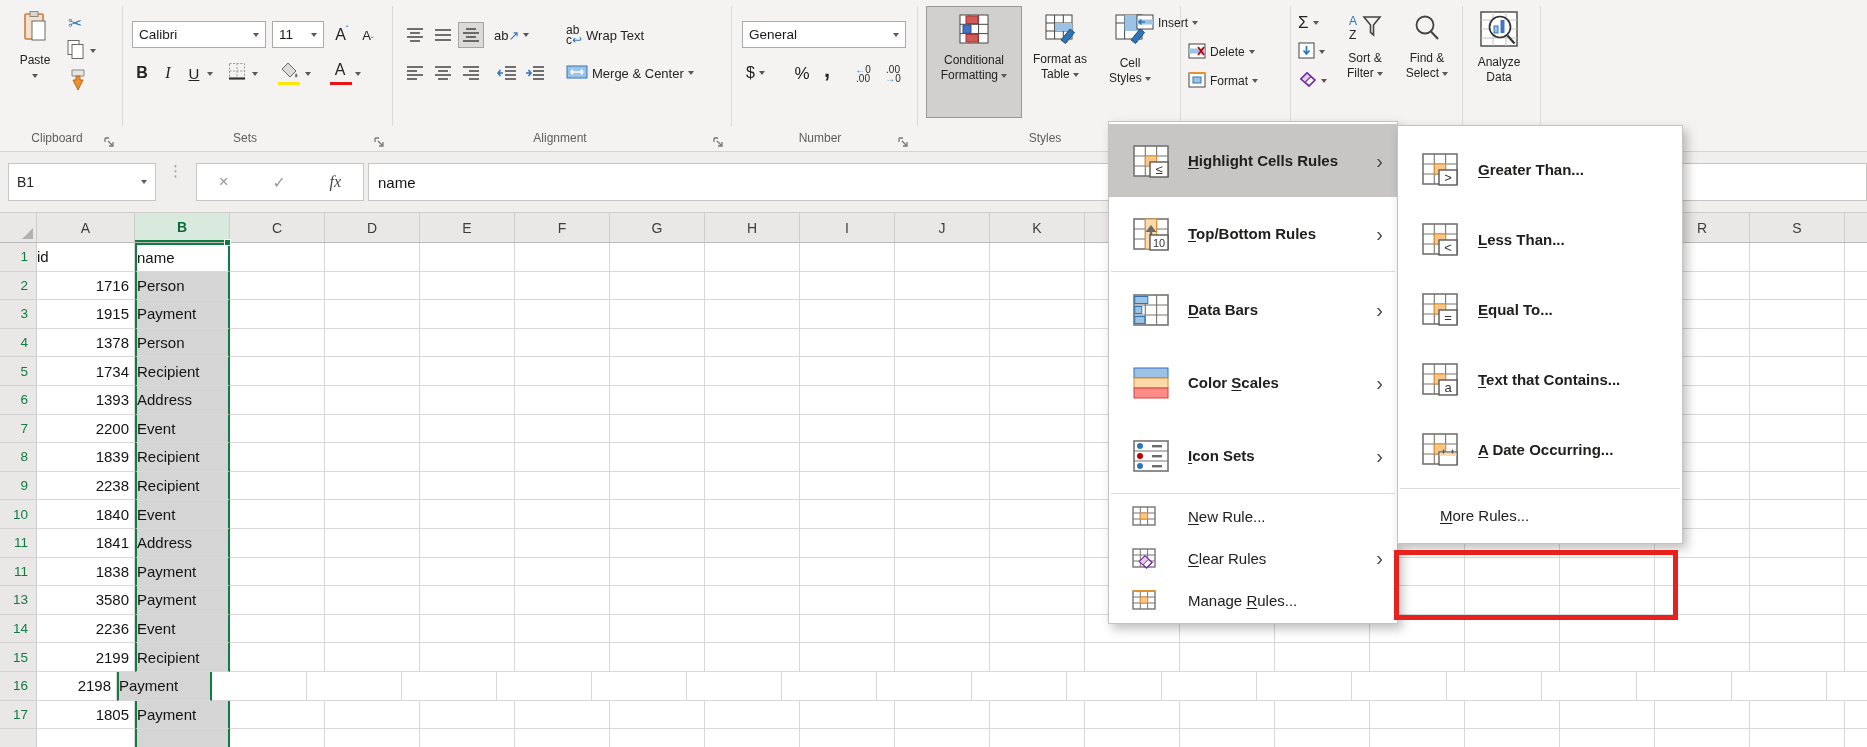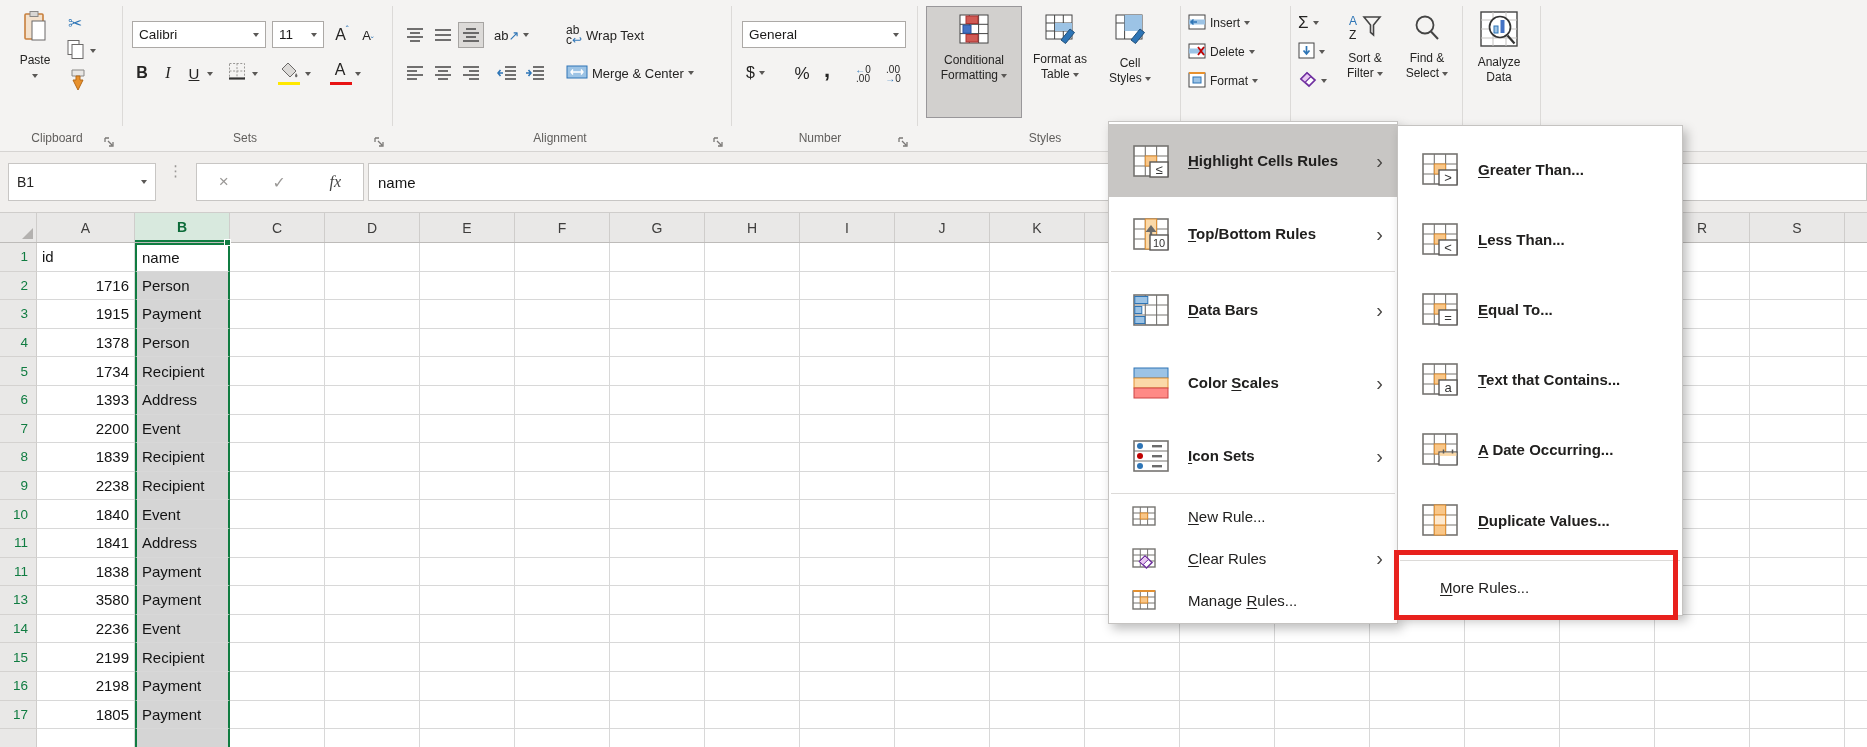--- a/index.html
+++ b/index.html
@@ -35,21 +35,21 @@
   .ch{height:100%;border-right:1px solid #cfcdcb;display:flex;align-items:center;justify-content:center;
       font-size:14px;color:#3f3e3d;flex:0 0 auto;}
   .ch.sel{background:#d8e9de;color:#0c6b39;font-weight:600;border-bottom:2px solid #107c41;}
   .gridrows{position:absolute;left:0;top:243px;width:1867px;height:504px;overflow:hidden;}
   .grow{display:flex;height:28.6px;}
   .rh{width:37px;flex:0 0 auto;background:#e9e8e7;border-right:1px solid #cfcdcb;border-bottom:1px solid #d4d2d0;
       font-size:13.5px;color:#107c41;display:flex;align-items:center;justify-content:flex-end;padding-right:8px;}
   .cell{flex:0 0 auto;border-right:1px solid #d8d8d8;border-bottom:1px solid #d8d8d8;background:#fff;
         font-size:15px;color:#141414;display:flex;align-items:center;overflow:hidden;white-space:nowrap;}
   .cell.num{justify-content:flex-end;padding-right:5px;}
-  .cell.txt{justify-content:flex-start;padding-left:5px;}
+  .cell.txt{justify-content:flex-start;}
   .cell.bsel{background:#d5d5d5;border-left:2px solid #107c41;border-right:2px solid #107c41;}
   .cell.bactive{background:#fff;border-left:2px solid #107c41;border-right:2px solid #107c41;border-top:2px solid #107c41;}
   .fillhandle{position:absolute;left:224px;top:239px;width:7px;height:7px;background:#107c41;border:1px solid #fff;z-index:5;}
   
   .menu{position:absolute;background:#fff;border:1px solid #c5c3c1;box-shadow:4px 5px 10px rgba(0,0,0,.25);z-index:25;}
   .mainmenu{left:1108px;top:121px;width:290px;padding:2px 0;}
   .submenu{left:1397px;top:125px;width:286px;padding:8px 0 6px 0;z-index:30;}
   .mitem{position:relative;display:flex;align-items:center;cursor:default;}
   .mitem .micon{position:absolute;left:22px;display:flex;align-items:center;}
   .mitem .mlabel{margin-left:79px;font-size:15px;font-weight:700;color:#21201f;}
@@ -280,21 +280,21 @@
             <path d="M2 11h26M10.6 3v24" stroke="#444" fill="none"></path>
             <rect x="10.6" y="3" width="17.4" height="16" fill="#9cc3e5"></rect>
             <path d="M17 28l9-11 4.5 3.5-9 11z" fill="#2e75b6" stroke="#1f4e79"></path>
           </svg>
       </span>
       <span class="lbl" style="margin-top:9px;"><span>Cell</span><br><span>Styles</span> <span class="tri"></span></span>
     </div>
     <div class="glabel" style="left:1000px;width:90px;">Styles</div>
     <div class="gsep" style="left:1180px;"></div>
 
-    <div class="smallbtn" style="left:1188px;top:12px;">
+    <div class="smallbtn" style="left:1136px;top:12px;">
       <span><svg width="18" height="16" viewBox="0 0 18 16">
             <rect x="1" y="1" width="16" height="14" fill="#fff" stroke="#444"></rect>
             <rect x="1" y="5.5" width="16" height="5" fill="#9cc3e5"></rect>
             <path d="M9 8H3M5.5 5.5L3 8l2.5 2.5" stroke="#2e75b6" stroke-width="1.5" fill="none"></path>
           </svg></span>
       <span>Insert</span>
       <span class="tri"></span>
     </div>
     <div class="smallbtn" style="left:1188px;top:41px;">
       <span><svg width="18" height="16" viewBox="0 0 18 16">
@@ -754,21 +754,21 @@
         <div class="cell" style="width: 95px;"></div>
         <div class="cell" style="width: 95px;"></div>
         <div class="cell" style="width: 95px;"></div>
         <div class="cell" style="width: 95px;"></div>
         <div class="cell" style="width: 95px;"></div>
         <div class="cell" style="width: 95px;"></div>
         <div class="cell" style="width: 95px;"></div>
       </div>
       <div class="grow">
         <div class="rh">16</div>
-        <div class="cell num" style="width: 98px;">2198</div>
+        <div class="cell num" style="width: 80px;">2198</div>
         <div class="cell txt bsel" style="width: 95px;">Payment</div>
         <div class="cell" style="width: 95px;"></div>
         <div class="cell" style="width: 95px;"></div>
         <div class="cell" style="width: 95px;"></div>
         <div class="cell" style="width: 95px;"></div>
         <div class="cell" style="width: 95px;"></div>
         <div class="cell" style="width: 95px;"></div>
         <div class="cell" style="width: 95px;"></div>
         <div class="cell" style="width: 95px;"></div>
         <div class="cell" style="width: 95px;"></div>
@@ -993,30 +993,18 @@
             <rect x="3" y="5" width="34" height="30" fill="#fff" stroke="#767471" stroke-width="1.6"></rect>
             <path d="M3 15h34M3 25h34M14.3 5v30M25.6 5v30" stroke="#767471" stroke-width="1.1" fill="none"></path>
             <rect x="14.3" y="15" width="11.3" height="10" fill="#f9c789" stroke="#e29031" stroke-width="1"></rect>
             <rect x="19" y="23" width="18" height="13" fill="#fff" stroke="#5a5856" stroke-width="1.3"></rect>
             <rect x="19.7" y="23.7" width="16.6" height="3.2" fill="#fbd9a8"></rect>
             <path d="M23.5 20.5v4M32.5 20.5v4" stroke="#5a5856" stroke-width="1.5"></path>
           </svg>
         </span>
         <span class="mlabel"><u>A</u> Date Occurring...</span>
       </div>
-      <div class="mitem subitem" style="height: 72px;">
-        <span class="micon">
-          <svg width="44" height="40" viewBox="0 0 44 40">
-            <rect x="3" y="5" width="34" height="30" fill="#fff" stroke="#767471" stroke-width="1.6"></rect>
-            <path d="M3 15h34M3 25h34M14.3 5v30M25.6 5v30" stroke="#767471" stroke-width="1.1" fill="none"></path>
-            <rect x="14.3" y="5" width="11.3" height="10" fill="#f9c789" stroke="#e29031" stroke-width="1"></rect>
-            <rect x="14.3" y="25" width="11.3" height="10" fill="#f9c789" stroke="#e29031" stroke-width="1"></rect>
-            <rect x="14.3" y="15" width="11.3" height="10" fill="#fde9cf" stroke="#e29031" stroke-width="1"></rect>
-          </svg>
-        </span>
-        <span class="mlabel"><u>D</u>uplicate Values...</span>
-      </div>
       <div class="msep" style="margin: 4px 2px;"></div>
       <div class="mitem subitem morerules" style="height: 44px;">
         <span class="mlabel"><u>M</u>ore Rules...</span>
       </div>
     </div>
 </div>
 
 </body></html>

